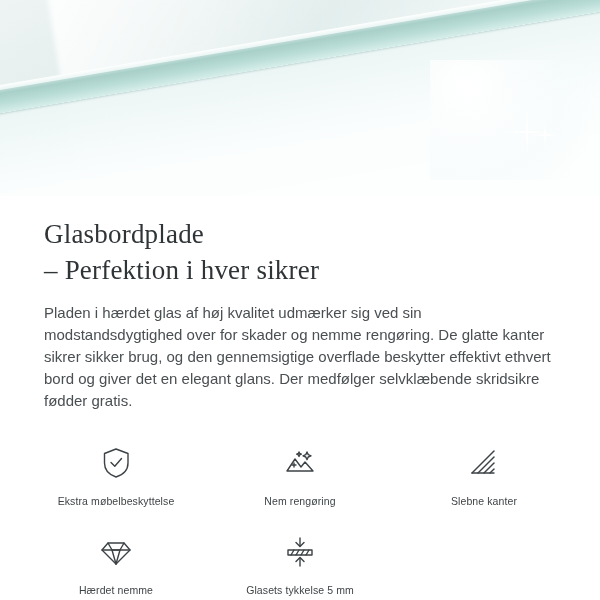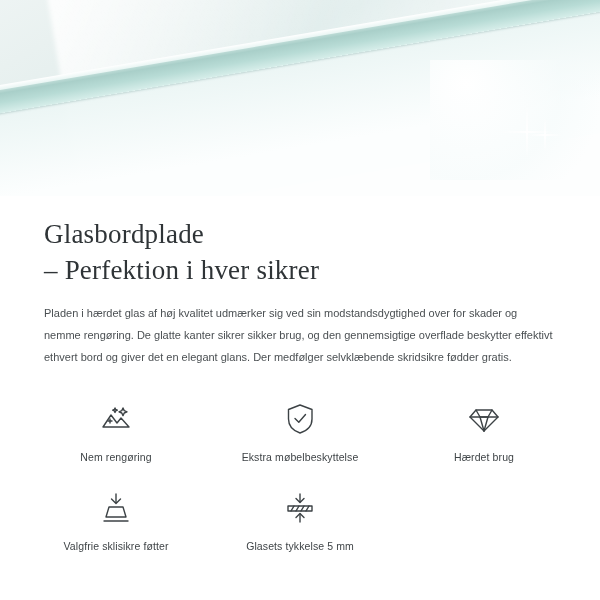--- a/index.html
+++ b/index.html
@@ -135,21 +135,21 @@
     color: #2f3437;
     font-weight: 400;
     margin: 0 0 14px 0;
     letter-spacing: 0.2px;
   }
   .headline .line2 {
     display: block;
   }
   .body-copy {
     font-family: "Liberation Sans", sans-serif;
-    font-size: 11px;
+    font-size: 15px;
     line-height: 22px;
     color: #4a4f52;
     margin: 0;
     max-width: 512px;
   }
 
   
   .features {
     margin-top: 28px;
     padding: 0 24px;
@@ -204,66 +204,67 @@
       <span>Glasbordplade</span>
       <span class="line2">– Perfektion i hver sikrer</span>
     </h1>
     <p class="body-copy">Pladen i hærdet glas af høj kvalitet udmærker sig ved sin modstandsdygtighed over for skader og nemme rengøring. De glatte kanter sikrer sikker brug, og den gennemsigtige overflade beskytter effektivt ethvert bord og giver det en elegant glans. Der medfølger selvklæbende skridsikre fødder gratis.</p>
   </div>
 
   <div class="features">
 
     <div class="feature">
       <span class="feature-icon">
+        <svg width="32" height="34" viewBox="0 0 32 34" fill="none" stroke="currentColor" stroke-width="1.4" stroke-linecap="round" stroke-linejoin="round">
+          <path d="M16 3 L28 7.5 V17 c0 7.5 -5.5 12 -12 14 C10 29 4.5 24.5 4.5 17 V7.5 Z"></path>
+          <path d="M11 16.5 L14.8 20.3 L21.5 12.5"></path>
+        </svg>
+      </span>
+      <span class="feature-label">Ekstra møbelbeskyttelse</span>
+    </div>
+
+    <div class="feature">
+      <span class="feature-icon">
         <svg width="34" height="34" viewBox="0 0 34 34" fill="none" stroke="currentColor" stroke-width="1.4" stroke-linecap="round" stroke-linejoin="round">
           <path d="M4 25 L12 13 L18 21 L22 16 L30 25 Z"></path>
           <path d="M9 19 L13 19"></path>
           <path d="M11 17 L11 21"></path>
           <path d="M24 6 l1.2 2.6 L28 9.8 l-2.8 1.2 L24 13.6 l-1.2-2.6 L20 9.8 l2.8-1.2 Z"></path>
           <path d="M16 6 l0.7 1.5 1.6 0.7 -1.6 0.7 -0.7 1.5 -0.7-1.5 -1.6-0.7 1.6-0.7 Z"></path>
         </svg>
       </span>
       <span class="feature-label">Nem rengøring</span>
     </div>
 
     <div class="feature">
       <span class="feature-icon">
-        <svg width="32" height="34" viewBox="0 0 32 34" fill="none" stroke="currentColor" stroke-width="1.4" stroke-linecap="round" stroke-linejoin="round">
-          <path d="M16 3 L28 7.5 V17 c0 7.5 -5.5 12 -12 14 C10 29 4.5 24.5 4.5 17 V7.5 Z"></path>
-          <path d="M11 16.5 L14.8 20.3 L21.5 12.5"></path>
-        </svg>
-      </span>
-      <span class="feature-label">Ekstra møbelbeskyttelse</span>
-    </div>
-
+        <svg width="34" height="34" viewBox="0 0 34 34" fill="none" stroke="currentColor" stroke-width="1.4" stroke-linecap="round" stroke-linejoin="round">
+          <path d="M5 27 L27 5"></path>
+          <path d="M5 27 L27 27"></path>
+          <path d="M11 27 L27 11"></path>
+          <path d="M17 27 L27 17"></path>
+          <path d="M23 27 L27 23"></path>
+        </svg>
+      </span>
+      <span class="feature-label">Slebne kanter</span>
+    </div>
 
     <div class="feature">
       <span class="feature-icon">
         <svg width="34" height="32" viewBox="0 0 34 32" fill="none" stroke="currentColor" stroke-width="1.4" stroke-linecap="round" stroke-linejoin="round">
           <path d="M9 7 H25 L31 14 L17 28 L3 14 Z"></path>
           <path d="M3 14 H31"></path>
           <path d="M9 7 L13 14 L17 28"></path>
           <path d="M25 7 L21 14 L17 28"></path>
           <path d="M13 14 H21"></path>
         </svg>
       </span>
-      <span class="feature-label">Hærdet brug</span>
-    </div>
-
-    <div class="feature">
-      <span class="feature-icon">
-        <svg width="34" height="34" viewBox="0 0 34 34" fill="none" stroke="currentColor" stroke-width="1.4" stroke-linecap="round" stroke-linejoin="round">
-          <path d="M17 3 V11"></path>
-          <path d="M12.5 8 L17 12.5 L21.5 8"></path>
-          <path d="M10 16 H24 L27 26 H7 Z"></path>
-          <path d="M5 30 H29"></path>
-        </svg>
-      </span>
-      <span class="feature-label">Valgfrie sklisikre føtter</span>
-    </div>
+      <span class="feature-label">Hærdet nemme</span>
+    </div>
+
 
     <div class="feature">
       <span class="feature-icon">
         <svg width="34" height="34" viewBox="0 0 34 34" fill="none" stroke="currentColor" stroke-width="1.4" stroke-linecap="round" stroke-linejoin="round">
           <path d="M17 3 V11"></path>
           <path d="M13 7.5 L17 11.5 L21 7.5"></path>
           <path d="M5 15 H29 V20 H5 Z"></path>
           <path d="M8 20 L11 15"></path>
           <path d="M13 20 L16 15"></path>
           <path d="M18 20 L21 15"></path>

